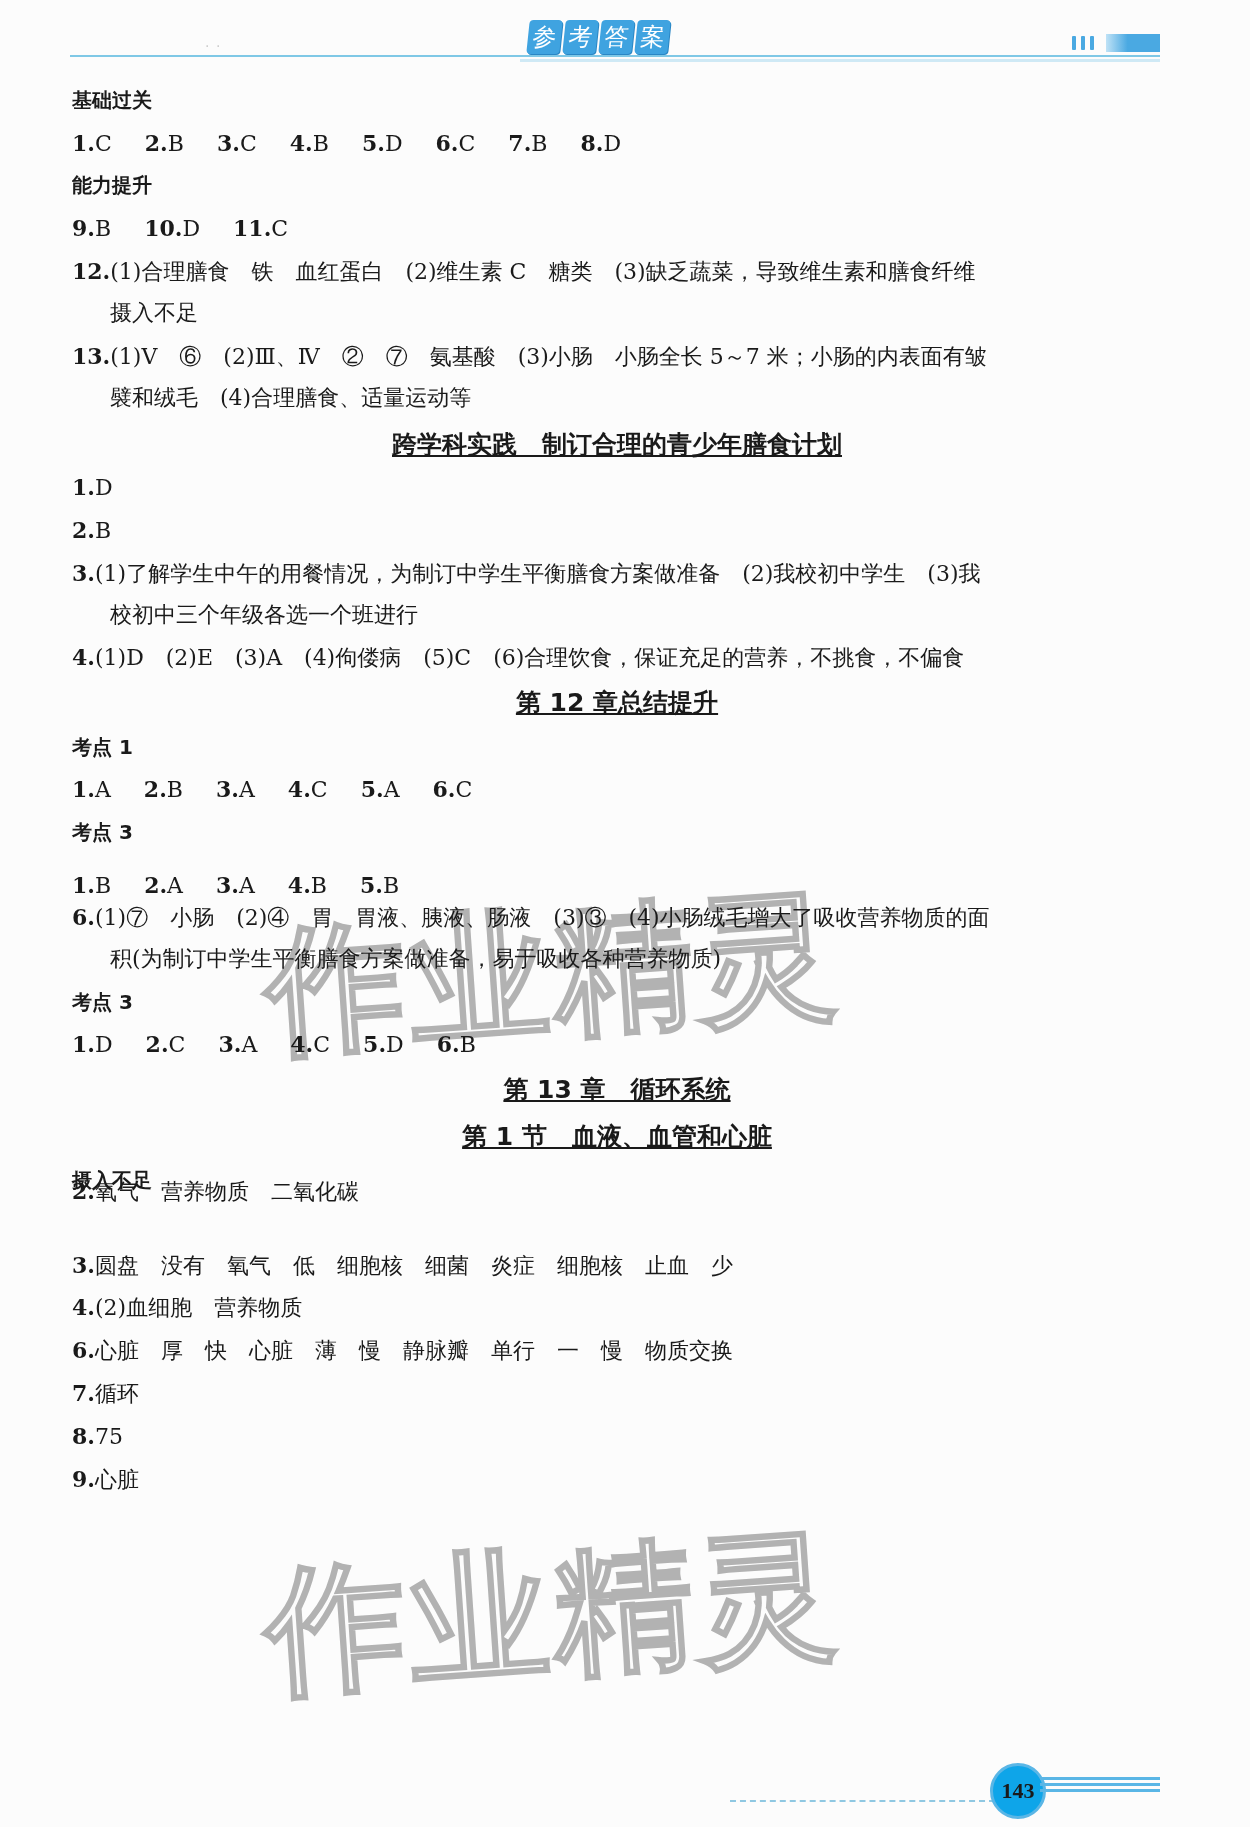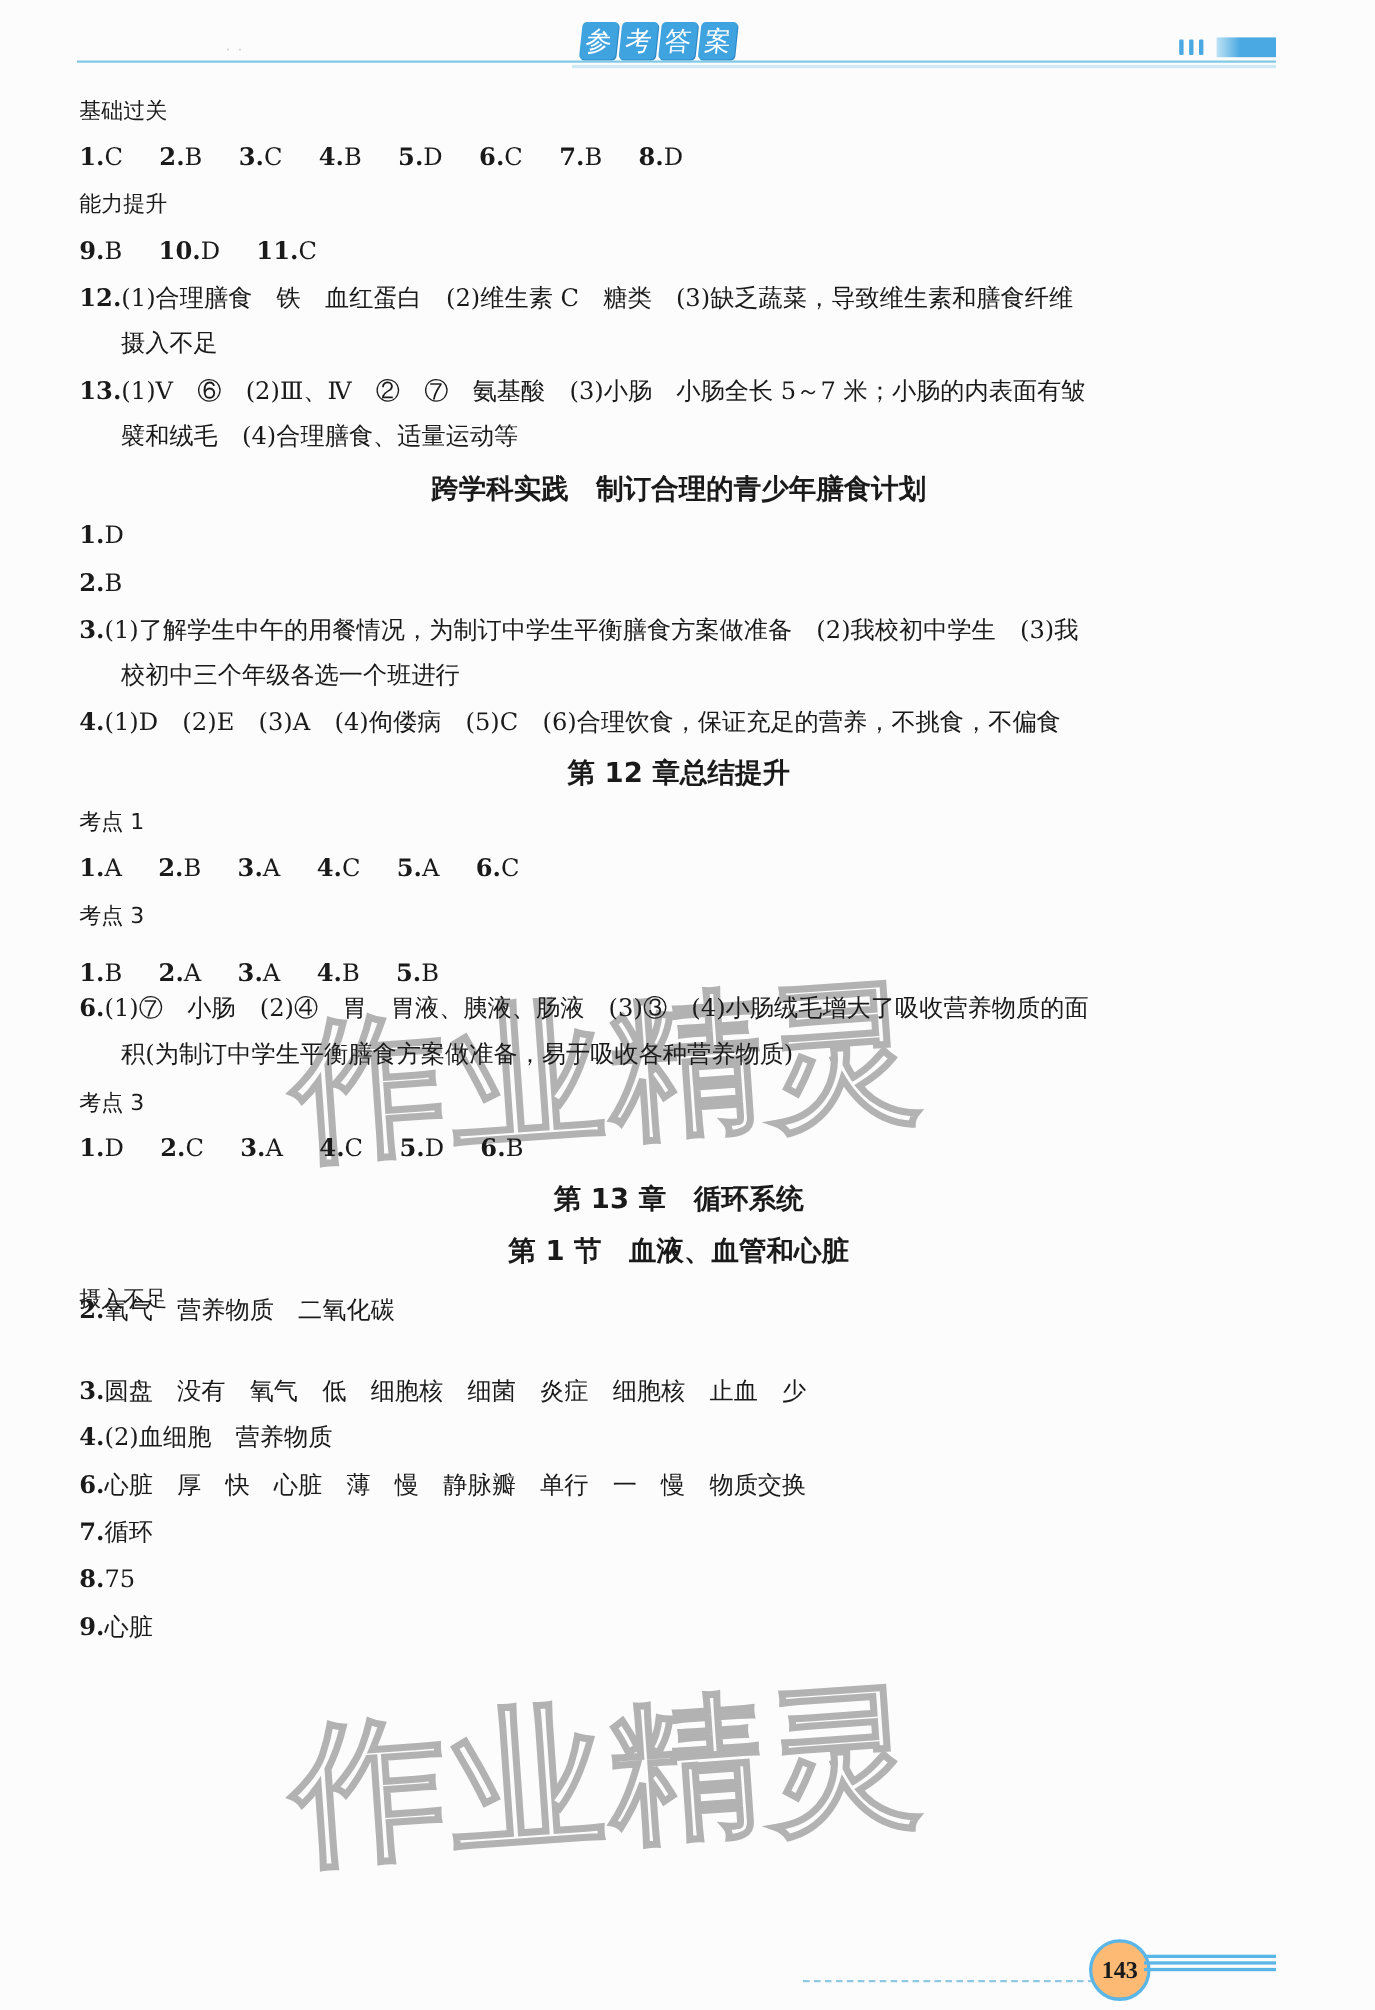--- a/index.html
+++ b/index.html
@@ -18,31 +18,31 @@
     font-family: "DejaVu Sans", sans-serif; font-size: 24px; line-height: 34px;
     text-align: center; border-radius: 4px; transform: skewX(-6deg);
     box-shadow: 1px 1px 0 #2a86c4;
   }
   .header-right { position: absolute; left: 1072px; top: 34px; width: 88px; height: 18px; }
   .hr-bar { position: absolute; top: 2px; width: 4px; height: 14px; background: #4aa9e2; border-radius: 1px; }
   .hr-block { position: absolute; left: 34px; top: 0; width: 54px; height: 18px; background: linear-gradient(90deg, #bfe2f6, #4aa9e2 40%); }
 
   .content { position: absolute; left: 72px; top: 0; width: 1090px; }
   .line { position: absolute; left: 0; font-size: 22px; white-space: nowrap; line-height: 30px; }
-  .sub { font-family: "DejaVu Sans", sans-serif; font-weight: normal; font-size: 20px; }
-  .heading { position: absolute; left: 0; width: 1090px; text-align: center; font-family: "DejaVu Sans", sans-serif; font-weight: bold; font-size: 25px; line-height: 34px; white-space: nowrap; }
+  .sub { font-family: "DejaVu Sans", sans-serif; font-weight: bold; font-size: 20px; }
+  .heading { position: absolute; left: 0; width: 1090px; text-align: center; font-family: "DejaVu Sans", sans-serif; font-weight: bold; font-size: 25px; line-height: 34px; white-space: nowrap; text-decoration: underline; }
   .num { font-weight: bold; }
   .ans { margin-right: 26px; }
   .ans:last-child { margin-right: 16px; }
   .indent { padding-left: 38px; }
 
   .watermark { position: absolute; font-family: "DejaVu Sans", sans-serif; font-weight: bold; font-size: 140px; color: transparent; -webkit-text-stroke: 2px #9a9a9a; letter-spacing: 4px; transform: rotate(-4deg); opacity: 0.75; }
 
   .footer-dash { position: absolute; left: 730px; top: 1800px; width: 265px; border-top: 2px dashed #8fc8e2; }
-  .page-circle { position: absolute; left: 990px; top: 1763px; width: 50px; height: 50px; border-radius: 50%; border: 3px solid #5ab6e6; background: #fdba74; text-align: center; line-height: 50px; font-family: "Liberation Serif", serif; font-weight: bold; font-size: 22px; }
+  .page-circle { position: absolute; left: 990px; top: 1763px; width: 50px; height: 50px; border-radius: 50%; border: 3px solid #5ab6e6; background: #0ea5e9; text-align: center; line-height: 50px; font-family: "Liberation Serif", serif; font-weight: bold; font-size: 22px; }
   .footer-stripes { position: absolute; left: 1040px; top: 1775px; width: 120px; height: 22px; }
   .fs { position: absolute; left: 0; width: 120px; height: 3px; background: #5ab6e6; }
 </style>
 </head>
 <body>
 
 <div class="header">
   <span class="header-faint">· ·</span>
   <div class="title-badges">
     <div class="badge">参</div>

